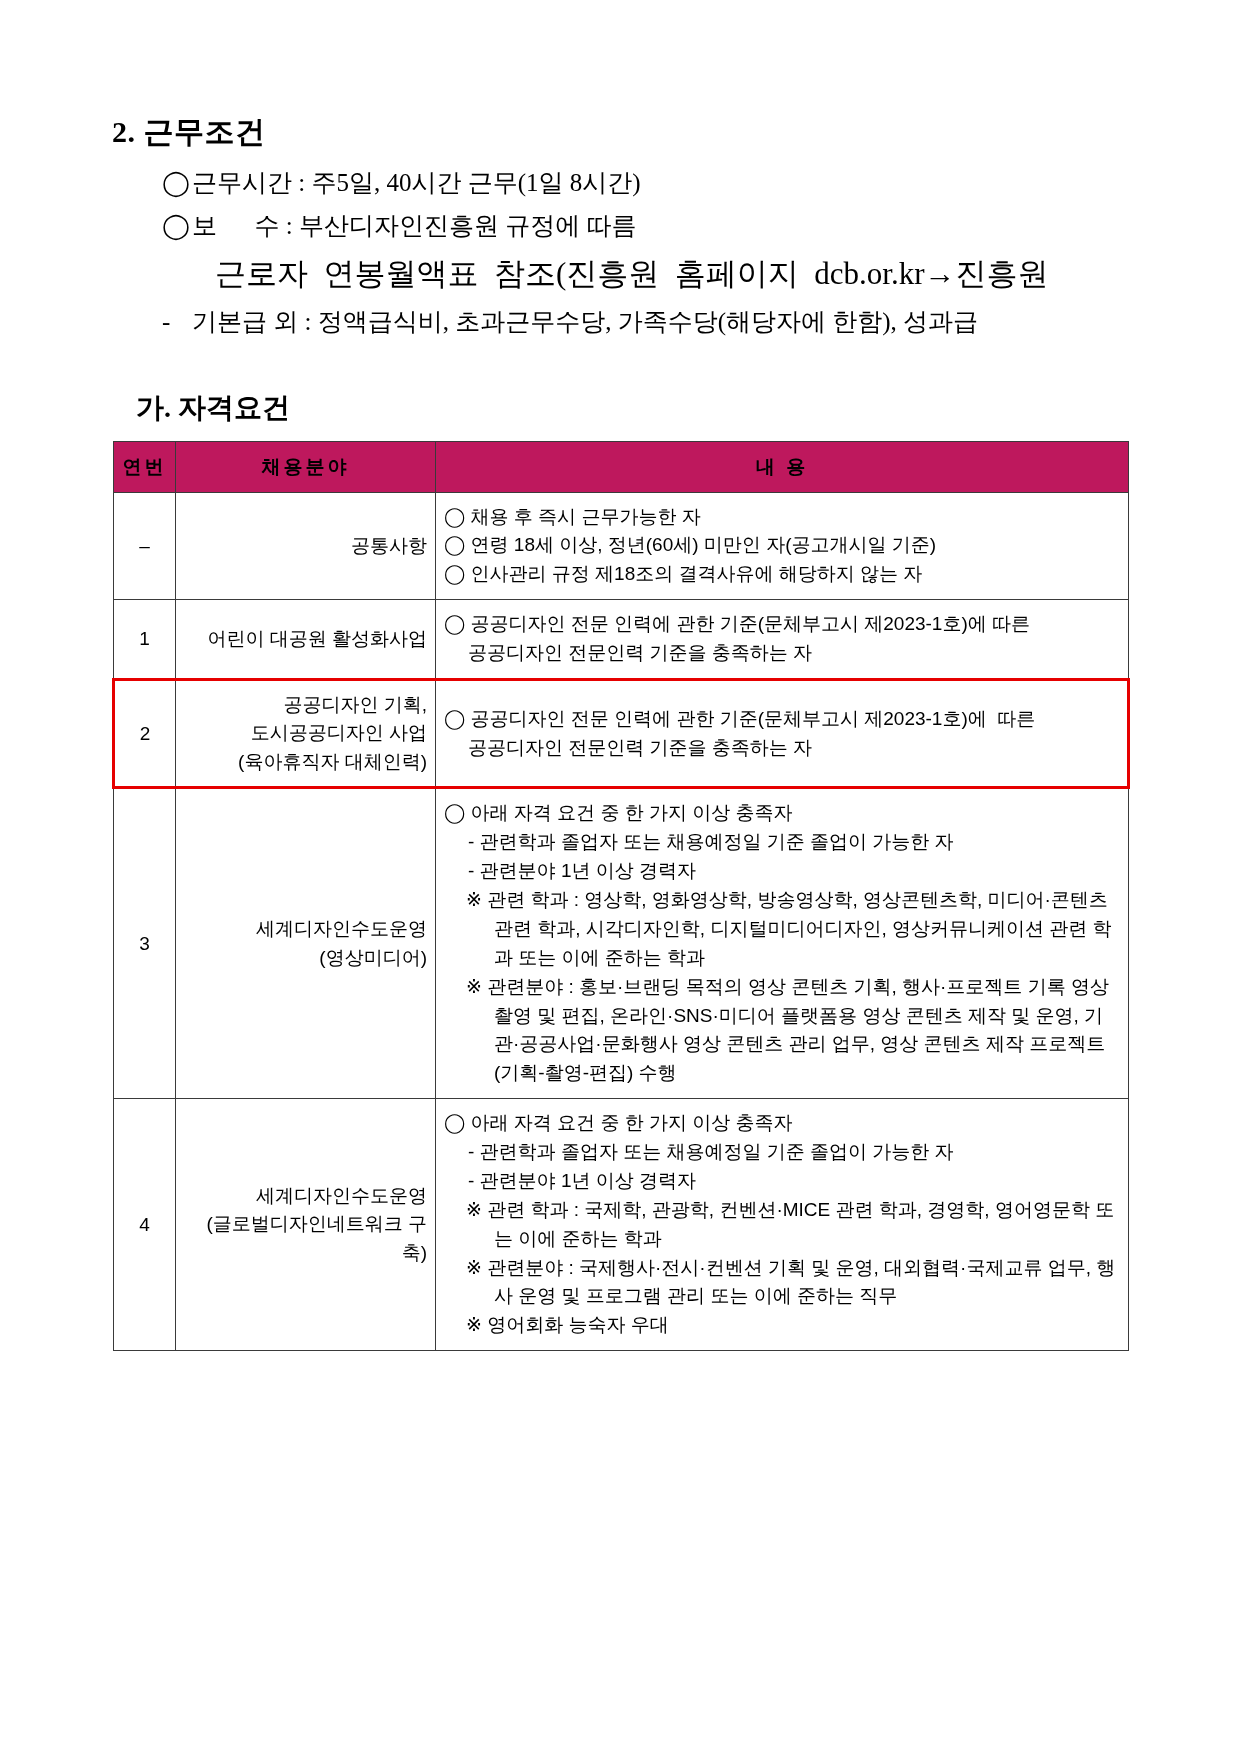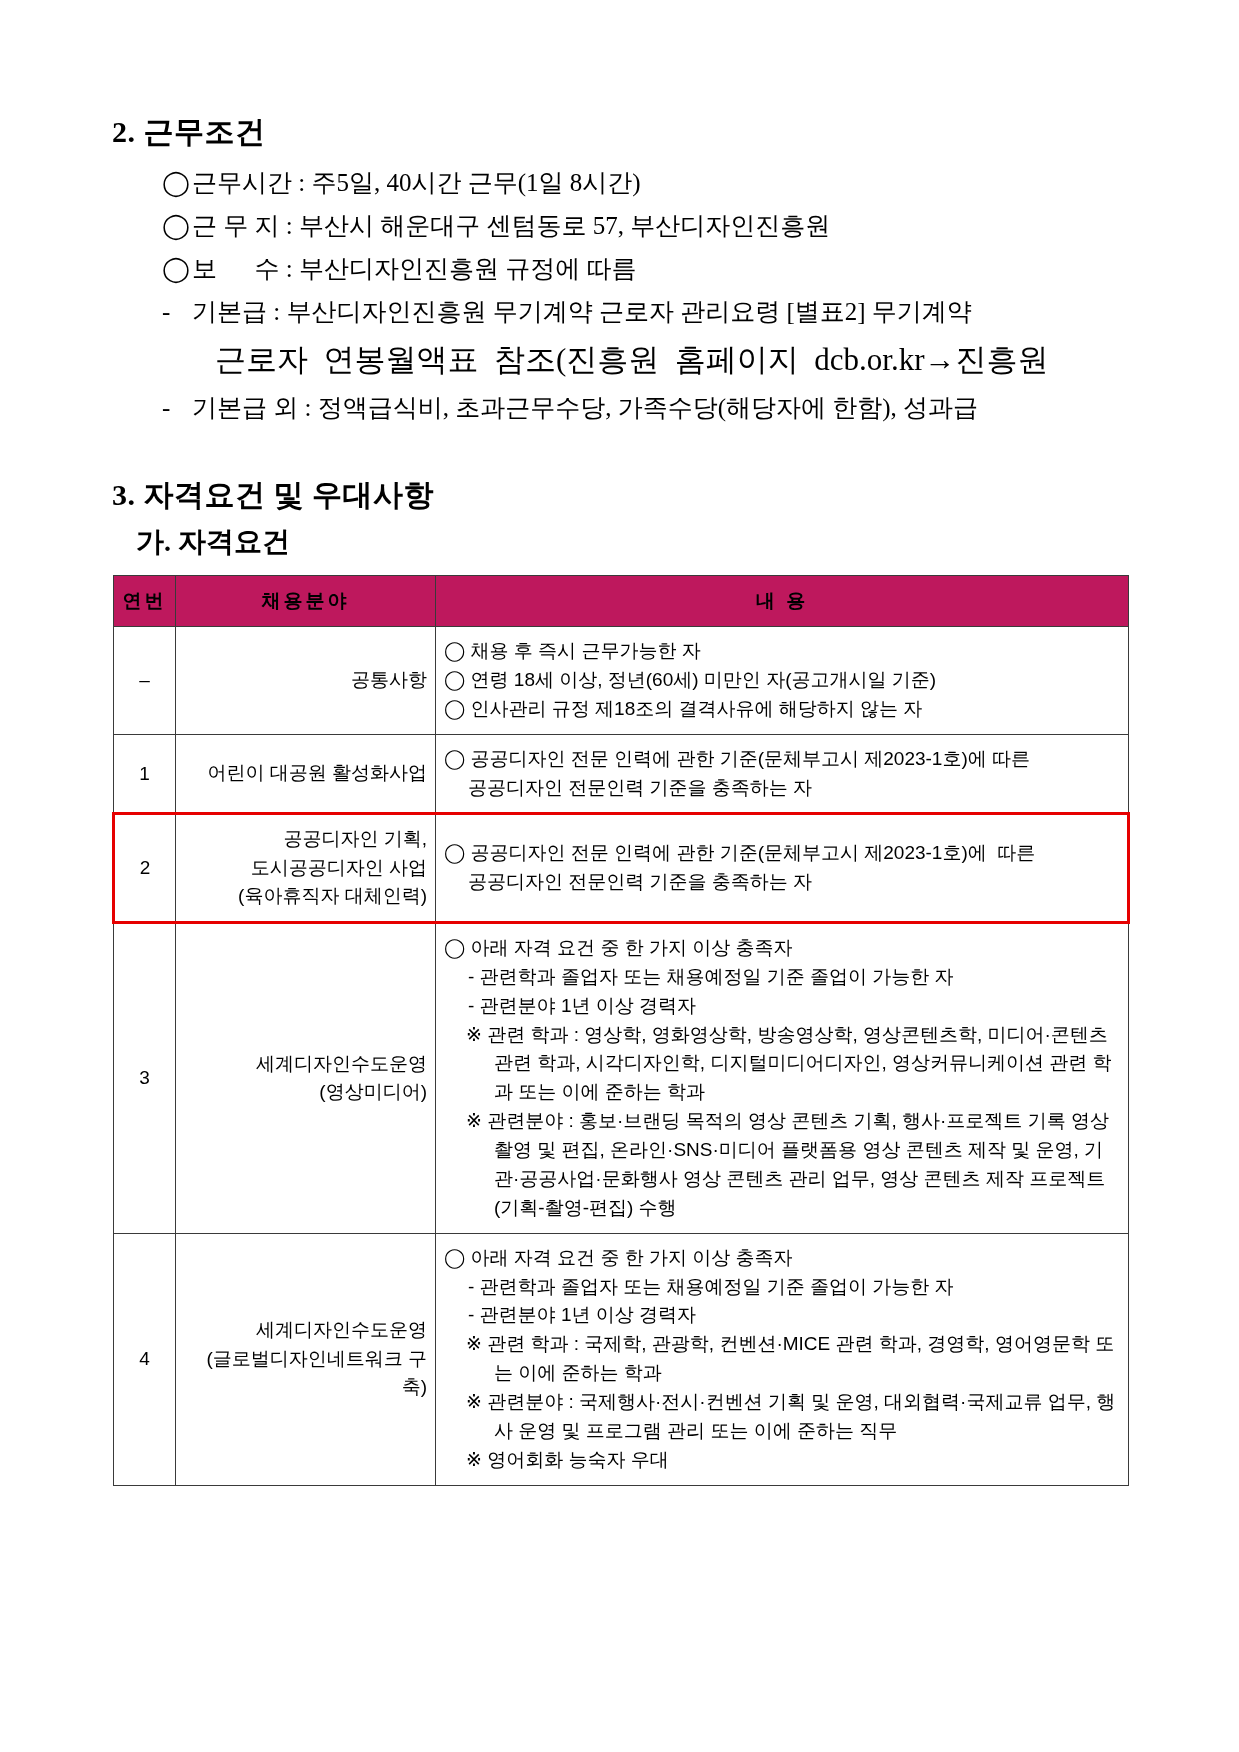--- a/index.html
+++ b/index.html
@@ -128,32 +128,29 @@
 </head>
 <body>
 
 <div class="page">
   <div class="content">
 
     <h2 class="sec-head">2. 근무조건</h2>
 
     <ul class="bullets">
       <li><span class="mark">◯</span><span>근무시간 : 주5일, 40시간 근무(1일 8시간)</span></li>
-      <li><span class="mark">◯</span><span>근 무 지 : 부산시 해운대구 센텀동로 57, 부산디자인진흥원</span></li>
       <li><span class="mark">◯</span><span>보      수 : 부산디자인진흥원 규정에 따름</span></li>
-      <li><span class="mark">-</span><span>기본급 : 부산디자인진흥원 무기계약 근로자 관리요령 [별표2] 무기계약</span></li>
     </ul>
     <div class="cont-line">            근로자  연봉월액표  참조(진흥원  홈페이지  dcb.or.kr→진흥원</div>
     <ul class="bullets">
       <li><span class="mark">-</span><span>기본급 외 : 정액급식비, 초과근무수당, 가족수당(해당자에 한함), 성과급</span></li>
     </ul>
 
     <div class="gap-1"></div>
 
-    <h2 class="sec-head">3. 자격요건 및 우대사항</h2>
     <h3 class="sub-head">가. 자격요건</h3>
 
     <table class="req">
       <colgroup>
         <col class="col-no">
         <col class="col-field">
         <col class="col-body">
       </colgroup>
       <thead>
         <tr>

